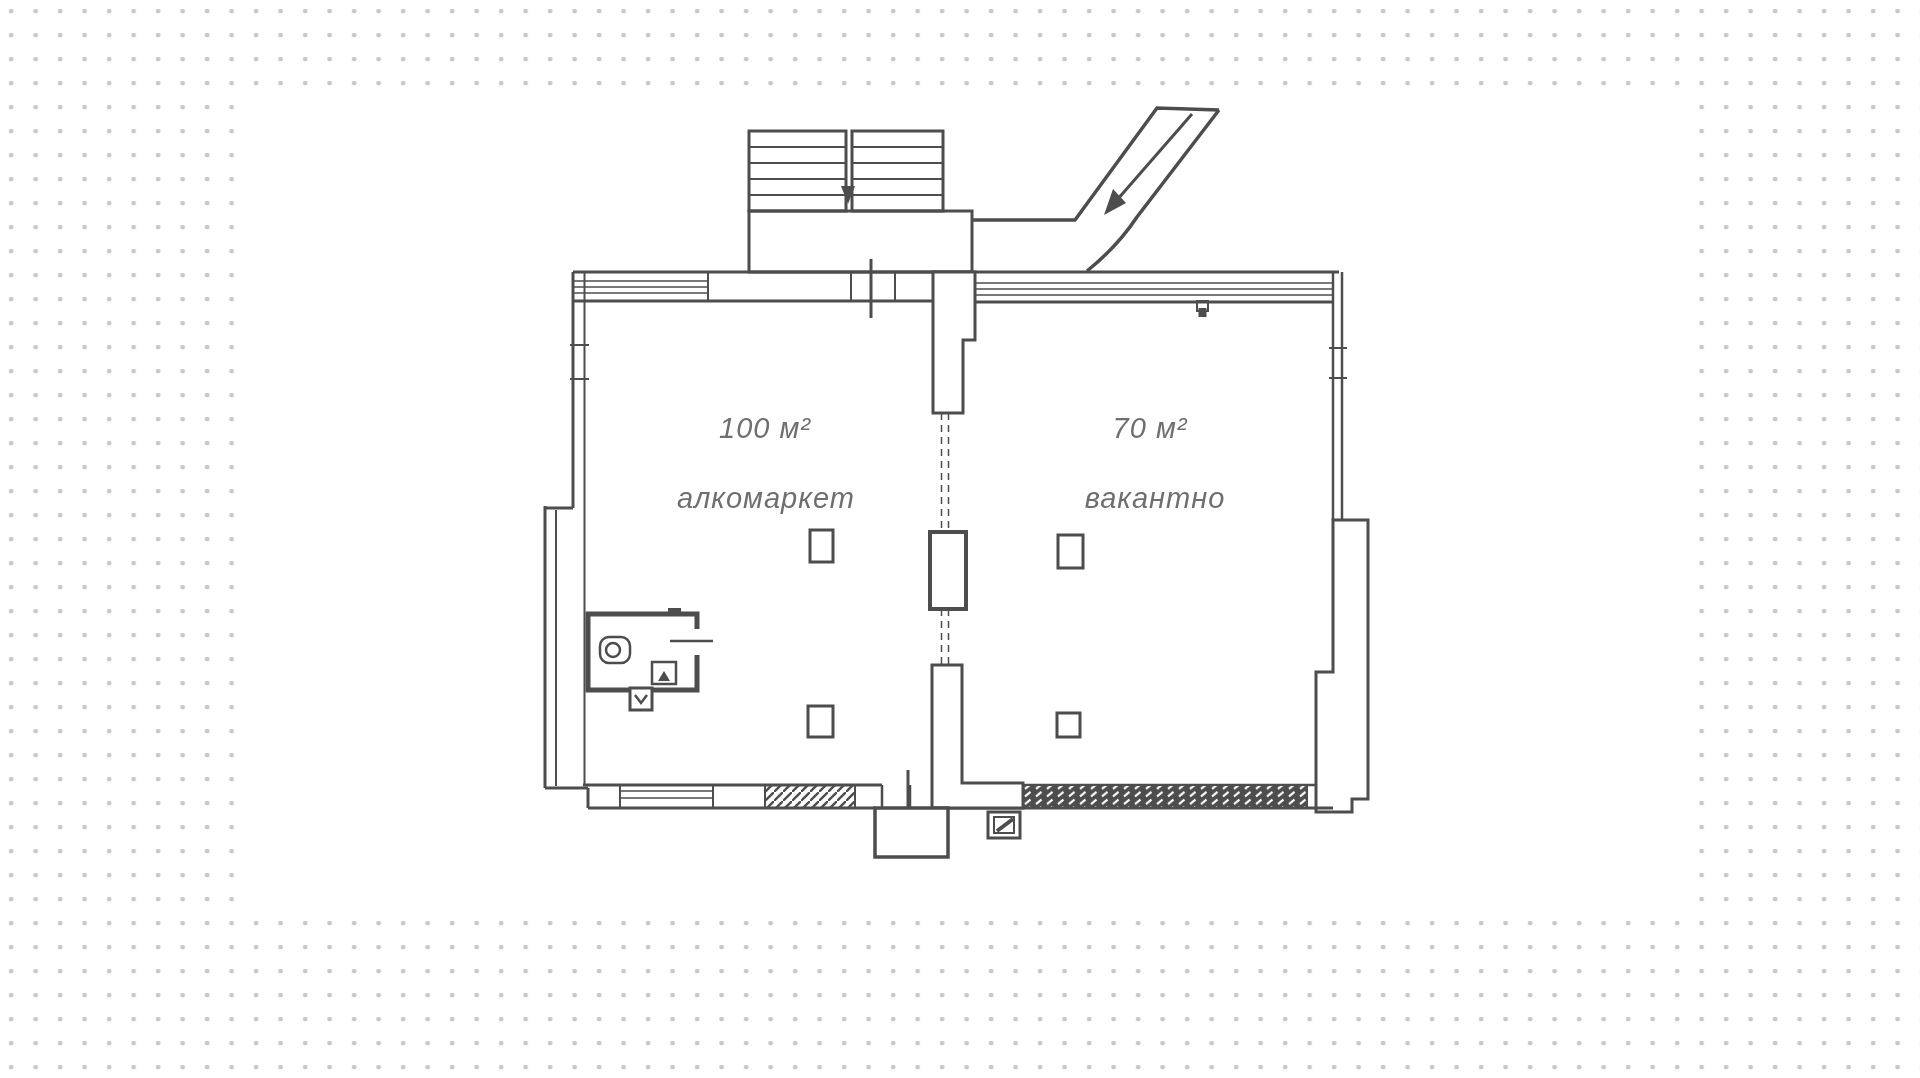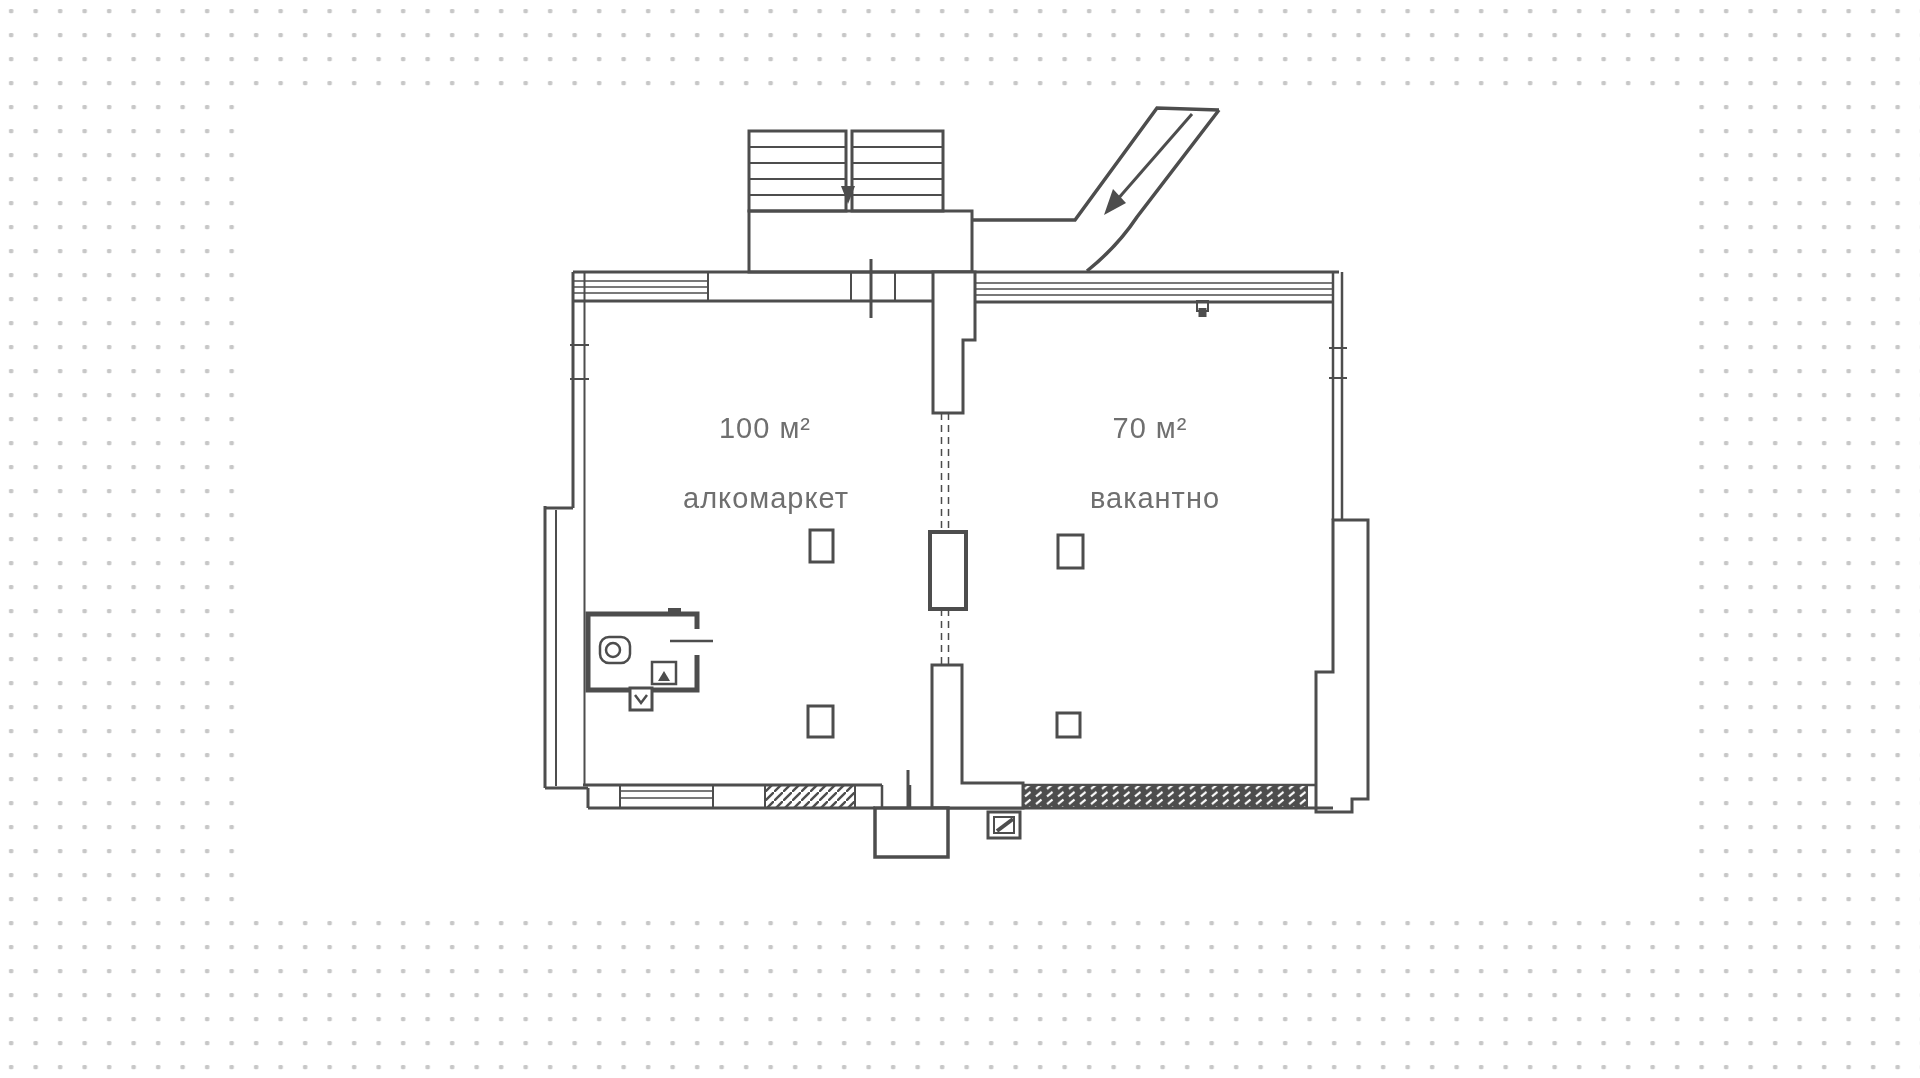--- a/index.html
+++ b/index.html
@@ -7,21 +7,21 @@
     --dot-color:#c7c7c7;
     --line-color:#4d4d4d;
     --label-color:#6f6f6f;
   }
   html,body{margin:0;padding:0;}
   body{
     width:1920px;height:1078px;overflow:hidden;
     background:#ffffff;
     font-family:"Liberation Sans", sans-serif;
   }
-  .canvas-wrap{position:relative;width:1920px;height:1078px;}
+  .canvas-wrap{position:relative;width:1920px;height:1078px;font-style:italic;}
   svg{display:block;}
   .ln{stroke:var(--line-color);fill:none;}
   .fw{fill:#ffffff;stroke:var(--line-color);}
   .fl{fill:var(--line-color);stroke:none;}
   .s1{stroke-width:1.5px;}
   .s2{stroke-width:2px;}
   .s25{stroke-width:2.5px;}
   .s3{stroke-width:3px;}
   .s35{stroke-width:3.5px;}
   .s4{stroke-width:4px;}

